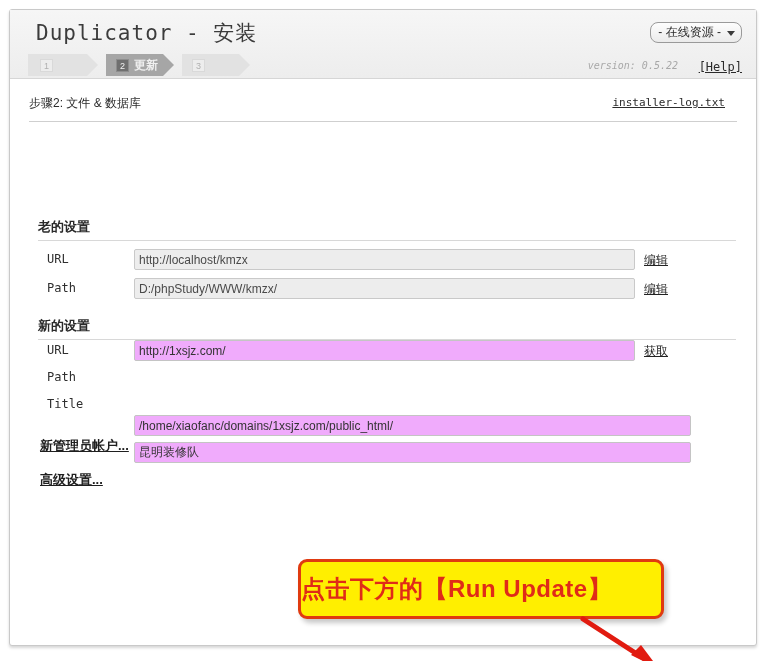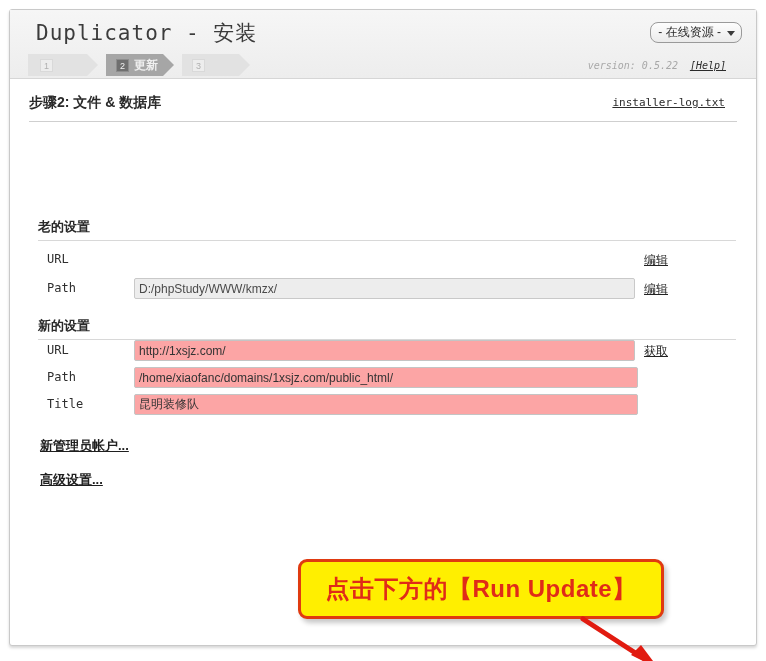--- a/index.html
+++ b/index.html
@@ -112,42 +112,41 @@
     position: absolute;
     right: 78px; top: 50px;
     font-family: "DejaVu Sans Mono", "Liberation Mono", monospace;
     font-size: 10px;
     color: #a8a8a8;
     font-style: italic;
     white-space: nowrap;
   }
   .help-link {
     position: absolute;
-    right: 30px; top: 50px;
-    font-family: "DejaVu Sans Mono", "Liberation Mono", monospace;
-    font-size: 10px;
+    right: 14px; top: 50px;
+    font-family: "DejaVu Sans Mono", "Liberation Mono", monospace;
+    font-size: 12px;
     color: #2b2b2b;
     text-decoration: underline;
-    font-style: italic;
     cursor: pointer;
   }
 
   
   .body { position: relative; padding: 0; }
 
   .step-head {
     position: absolute;
     left: 19px; top: 14px;
     width: 708px;
     padding-bottom: 9px;
     border-bottom: 1px solid #cfcfcf;
   }
   .step-head .title {
-    font-size: 14px;
-    font-weight: bold;
+    font-size: 12px;
+    font-weight: normal;
     color: #2a2a2a;
   }
   .step-head .log-link {
     position: absolute;
     right: 12px; top: 3px;
     font-family: "DejaVu Sans Mono", "Liberation Mono", monospace;
     font-size: 11px;
     color: #2b2b2b;
     text-decoration: underline;
     cursor: pointer;
@@ -177,21 +176,21 @@
   .row input {
     position: absolute;
     left: 87px; top: 0;
     width: 501px; height: 21px;
     padding: 1px 4px;
     font-family: "Liberation Sans", sans-serif;
     font-size: 12px;
     color: #333;
     border: 1px solid #c4c4c4;
     border-radius: 2px;
-    background: #fca5a5;
+    background: #f0abfc;
     outline: none;
   }
   .row input.readonly {
     background: #ededed;
     color: #4a4a4a;
     border-color: #c9c9c9;
   }
   .row .act {
     position: absolute;
     left: 597px; top: 3px;
@@ -199,21 +198,21 @@
     color: #222;
     text-decoration: underline;
     cursor: pointer;
   }
 
   .r-old-url  { left: 37px; top: 170px; width: 660px; }
   .r-old-path { left: 37px; top: 199px; width: 660px; }
   .r-new-url   { left: 37px; top: 261px; width: 660px; }
   .r-new-path  { left: 37px; top: 288px; width: 660px; }
   .r-new-title { left: 37px; top: 315px; width: 660px; }
-  .r-new-path input, .r-new-title input { width: 504px; }
+  .r-new-path input, .r-new-title input { width: 557px; margin-top: 48px; }
 
   .more-link {
     position: absolute;
     left: 30px;
     font-size: 13px;
     font-weight: bold;
     color: #1f1f1f;
     text-decoration: underline;
     cursor: pointer;
     white-space: nowrap;
@@ -226,21 +225,21 @@
   .callout {
     position: absolute;
     left: 288px; top: 480px;
     width: 366px; height: 60px;
     background: #ffef00;
     border: 3px solid #e03a10;
     border-radius: 9px;
     box-shadow: 3px 4px 5px rgba(0,0,0,0.22);
     display: flex;
     align-items: center;
-    justify-content: center;
+    justify-content: flex-start;
   }
   .callout span {
     font-size: 24px;
     font-weight: bold;
     color: #e02b18;
     white-space: nowrap;
     letter-spacing: 0.5px;
   }
 
   .arrow-svg {
@@ -286,20 +285,21 @@
 
       <div class="step-head">
         <span class="title">步骤2: 文件 &amp; 数据库</span>
         <span class="log-link">installer-log.txt</span>
       </div>
 
       <div class="section-title old">老的设置</div>
 
       <div class="row r-old-url">
         <span class="lbl">URL</span>
+        <input class="readonly" type="text" readonly="" value="http://localhost/kmzx" style="">
         <span class="act">编辑</span>
       </div>
 
       <div class="row r-old-path">
         <span class="lbl">Path</span>
         <input class="readonly" type="text" readonly="" value="D:/phpStudy/WWW/kmzx/" style="">
         <span class="act">编辑</span>
       </div>
 
       <div class="section-title new">新的设置</div>

